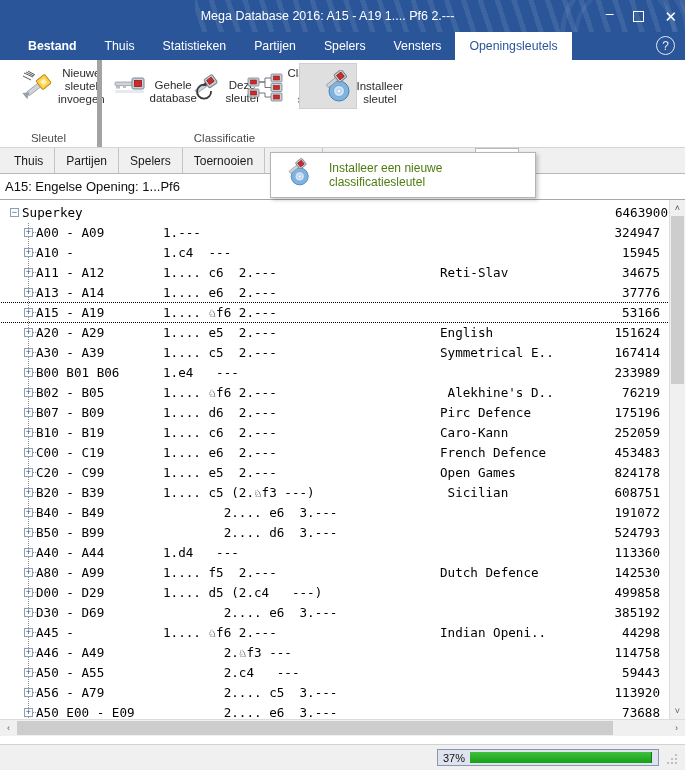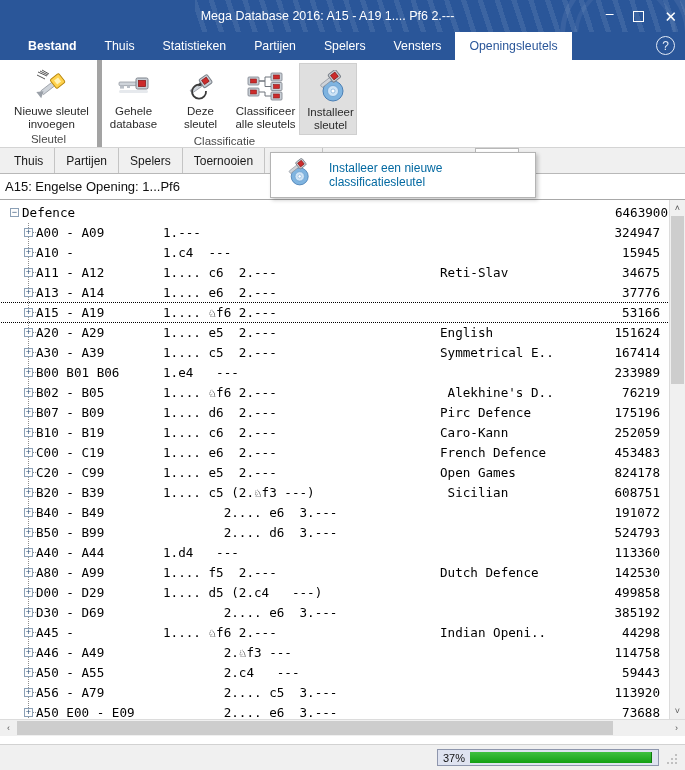--- a/index.html
+++ b/index.html
@@ -132,22 +132,22 @@
   }
   .rgroup + .rgroup { border-left: 5px solid #a3a3a3; }
   .rgroup-items { display: flex; align-items: flex-start; flex: 1; }
   .rgroup-label {
     font-size: 11.5px; color: #4a4a4a;
     padding-bottom: 3px;
     width: 100%; text-align: center;
   }
   .rbtn {
     width: 76px;
-    display: flex; flex-direction: column; align-items: center;
-    padding: 4px 2px 2px 8px;
+    display: flex; flex-direction: row; align-items: flex-end;
+    padding: 4px 2px 2px 17px;
     text-align: center;
   }
   .rbtn.wide { width: 95px; }
   .rbtn.sel { background: #dfdfdf; border: 1px solid #cfcfcf; }
   .rbtn-ico { height: 38px; display: flex; align-items: center; justify-content: center; }
   .rbtn-lab { font-size: 11.5px; color: #2b2b2b; line-height: 13px; }
 
   
   .doctabs {
     position: relative;
@@ -179,21 +179,21 @@
     position: absolute;
     left: 270px; top: 152px;
     width: 266px; height: 46px;
     background: #ffffff;
     border: 1px solid #b4b4b4;
     box-shadow: 2px 2px 4px rgba(0,0,0,0.22);
     display: flex; align-items: center;
     padding-left: 10px; gap: 14px;
     z-index: 40;
   }
-  .tooltip-text { font-size: 12px; color: #0369a1; }
+  .tooltip-text { font-size: 12px; color: #4d7c0f; }
 
   
   .keyheader {
     height: 26px;
     background: #ffffff;
     display: flex; align-items: center;
     padding-left: 5px;
     font-size: 13px; color: #101010;
     border-bottom: 1px solid #a8a8a8;
   }
@@ -467,21 +467,21 @@
     </span>
     <span class="tooltip-text">Installeer een nieuwe classificatiesleutel</span>
   </div>
 
   <div class="keyheader">
     <span>A15: Engelse Opening: 1...Pf6</span>
   </div>
 
   <div class="treewrap">
     <div class="tree" id="treeBody">
-        <div class="trow"><div class="cells"><div class="tog" style="left: 10px; top: 5px;">−</div><div class="c-code" style="left: 22px;">Defence</div><div class="c-moves" style="left: 163px;"></div><div class="c-name" style="left: 440px;"></div><div class="c-count" style="left: 8px; width: 660px;">6463900</div></div></div>
+        <div class="trow"><div class="cells"><div class="tog" style="left: 10px; top: 5px;">−</div><div class="c-code" style="left: 22px;">Superkey</div><div class="c-moves" style="left: 163px;"></div><div class="c-name" style="left: 440px;"></div><div class="c-count" style="left: 8px; width: 660px;">6463900</div></div></div>
         <div class="trow"><div class="cells"><div class="vline" style="left: 28px; top: 0px; height: 19px;"></div><div class="hdot" style="left: 33px; top: 9px;"></div><div class="tog" style="left: 24px; top: 5px;">+</div><div class="c-code" style="left: 36px;">A00 - A09</div><div class="c-moves" style="left: 163px;">1.---</div><div class="c-name" style="left: 440px;"></div><div class="c-count" style="left: 0px; width: 660px;">324947</div></div></div>
         <div class="trow"><div class="cells"><div class="vline" style="left: 28px; top: 0px; height: 19px;"></div><div class="hdot" style="left: 33px; top: 9px;"></div><div class="tog" style="left: 24px; top: 5px;">+</div><div class="c-code" style="left: 36px;">A10 -</div><div class="c-moves" style="left: 163px;">1.c4  ---</div><div class="c-name" style="left: 440px;"></div><div class="c-count" style="left: 0px; width: 660px;">15945</div></div></div>
         <div class="trow"><div class="cells"><div class="vline" style="left: 28px; top: 0px; height: 19px;"></div><div class="hdot" style="left: 33px; top: 9px;"></div><div class="tog" style="left: 24px; top: 5px;">+</div><div class="c-code" style="left: 36px;">A11 - A12</div><div class="c-moves" style="left: 163px;">1.... c6  2.---</div><div class="c-name" style="left: 440px;">Reti-Slav</div><div class="c-count" style="left: 0px; width: 660px;">34675</div></div></div>
         <div class="trow"><div class="cells"><div class="vline" style="left: 28px; top: 0px; height: 19px;"></div><div class="hdot" style="left: 33px; top: 9px;"></div><div class="tog" style="left: 24px; top: 5px;">+</div><div class="c-code" style="left: 36px;">A13 - A14</div><div class="c-moves" style="left: 163px;">1.... e6  2.---</div><div class="c-name" style="left: 440px;"></div><div class="c-count" style="left: 0px; width: 660px;">37776</div></div></div>
         <div class="trow focused"><div class="cells"><div class="vline" style="left: 28px; top: 0px; height: 19px;"></div><div class="hdot" style="left: 33px; top: 9px;"></div><div class="tog" style="left: 24px; top: 5px;">+</div><div class="c-code" style="left: 36px;">A15 - A19</div><div class="c-moves" style="left: 163px;">1.... ♘f6 2.---</div><div class="c-name" style="left: 440px;"></div><div class="c-count" style="left: 0px; width: 660px;">53166</div></div></div>
         <div class="trow"><div class="cells"><div class="vline" style="left: 28px; top: 0px; height: 19px;"></div><div class="hdot" style="left: 33px; top: 9px;"></div><div class="tog" style="left: 24px; top: 5px;">+</div><div class="c-code" style="left: 36px;">A20 - A29</div><div class="c-moves" style="left: 163px;">1.... e5  2.---</div><div class="c-name" style="left: 440px;">English</div><div class="c-count" style="left: 0px; width: 660px;">151624</div></div></div>
         <div class="trow"><div class="cells"><div class="vline" style="left: 28px; top: 0px; height: 19px;"></div><div class="hdot" style="left: 33px; top: 9px;"></div><div class="tog" style="left: 24px; top: 5px;">+</div><div class="c-code" style="left: 36px;">A30 - A39</div><div class="c-moves" style="left: 163px;">1.... c5  2.---</div><div class="c-name" style="left: 440px;">Symmetrical E..</div><div class="c-count" style="left: 0px; width: 660px;">167414</div></div></div>
         <div class="trow"><div class="cells"><div class="vline" style="left: 28px; top: 0px; height: 19px;"></div><div class="hdot" style="left: 33px; top: 9px;"></div><div class="tog" style="left: 24px; top: 5px;">+</div><div class="c-code" style="left: 36px;">B00 B01 B06</div><div class="c-moves" style="left: 163px;">1.e4   ---</div><div class="c-name" style="left: 440px;"></div><div class="c-count" style="left: 0px; width: 660px;">233989</div></div></div>
         <div class="trow"><div class="cells"><div class="vline" style="left: 28px; top: 0px; height: 19px;"></div><div class="hdot" style="left: 33px; top: 9px;"></div><div class="tog" style="left: 24px; top: 5px;">+</div><div class="c-code" style="left: 36px;">B02 - B05</div><div class="c-moves" style="left: 163px;">1.... ♘f6 2.---</div><div class="c-name" style="left: 440px;"> Alekhine's D..</div><div class="c-count" style="left: 0px; width: 660px;">76219</div></div></div>
         <div class="trow"><div class="cells"><div class="vline" style="left: 28px; top: 0px; height: 19px;"></div><div class="hdot" style="left: 33px; top: 9px;"></div><div class="tog" style="left: 24px; top: 5px;">+</div><div class="c-code" style="left: 36px;">B07 - B09</div><div class="c-moves" style="left: 163px;">1.... d6  2.---</div><div class="c-name" style="left: 440px;">Pirc Defence</div><div class="c-count" style="left: 0px; width: 660px;">175196</div></div></div>

